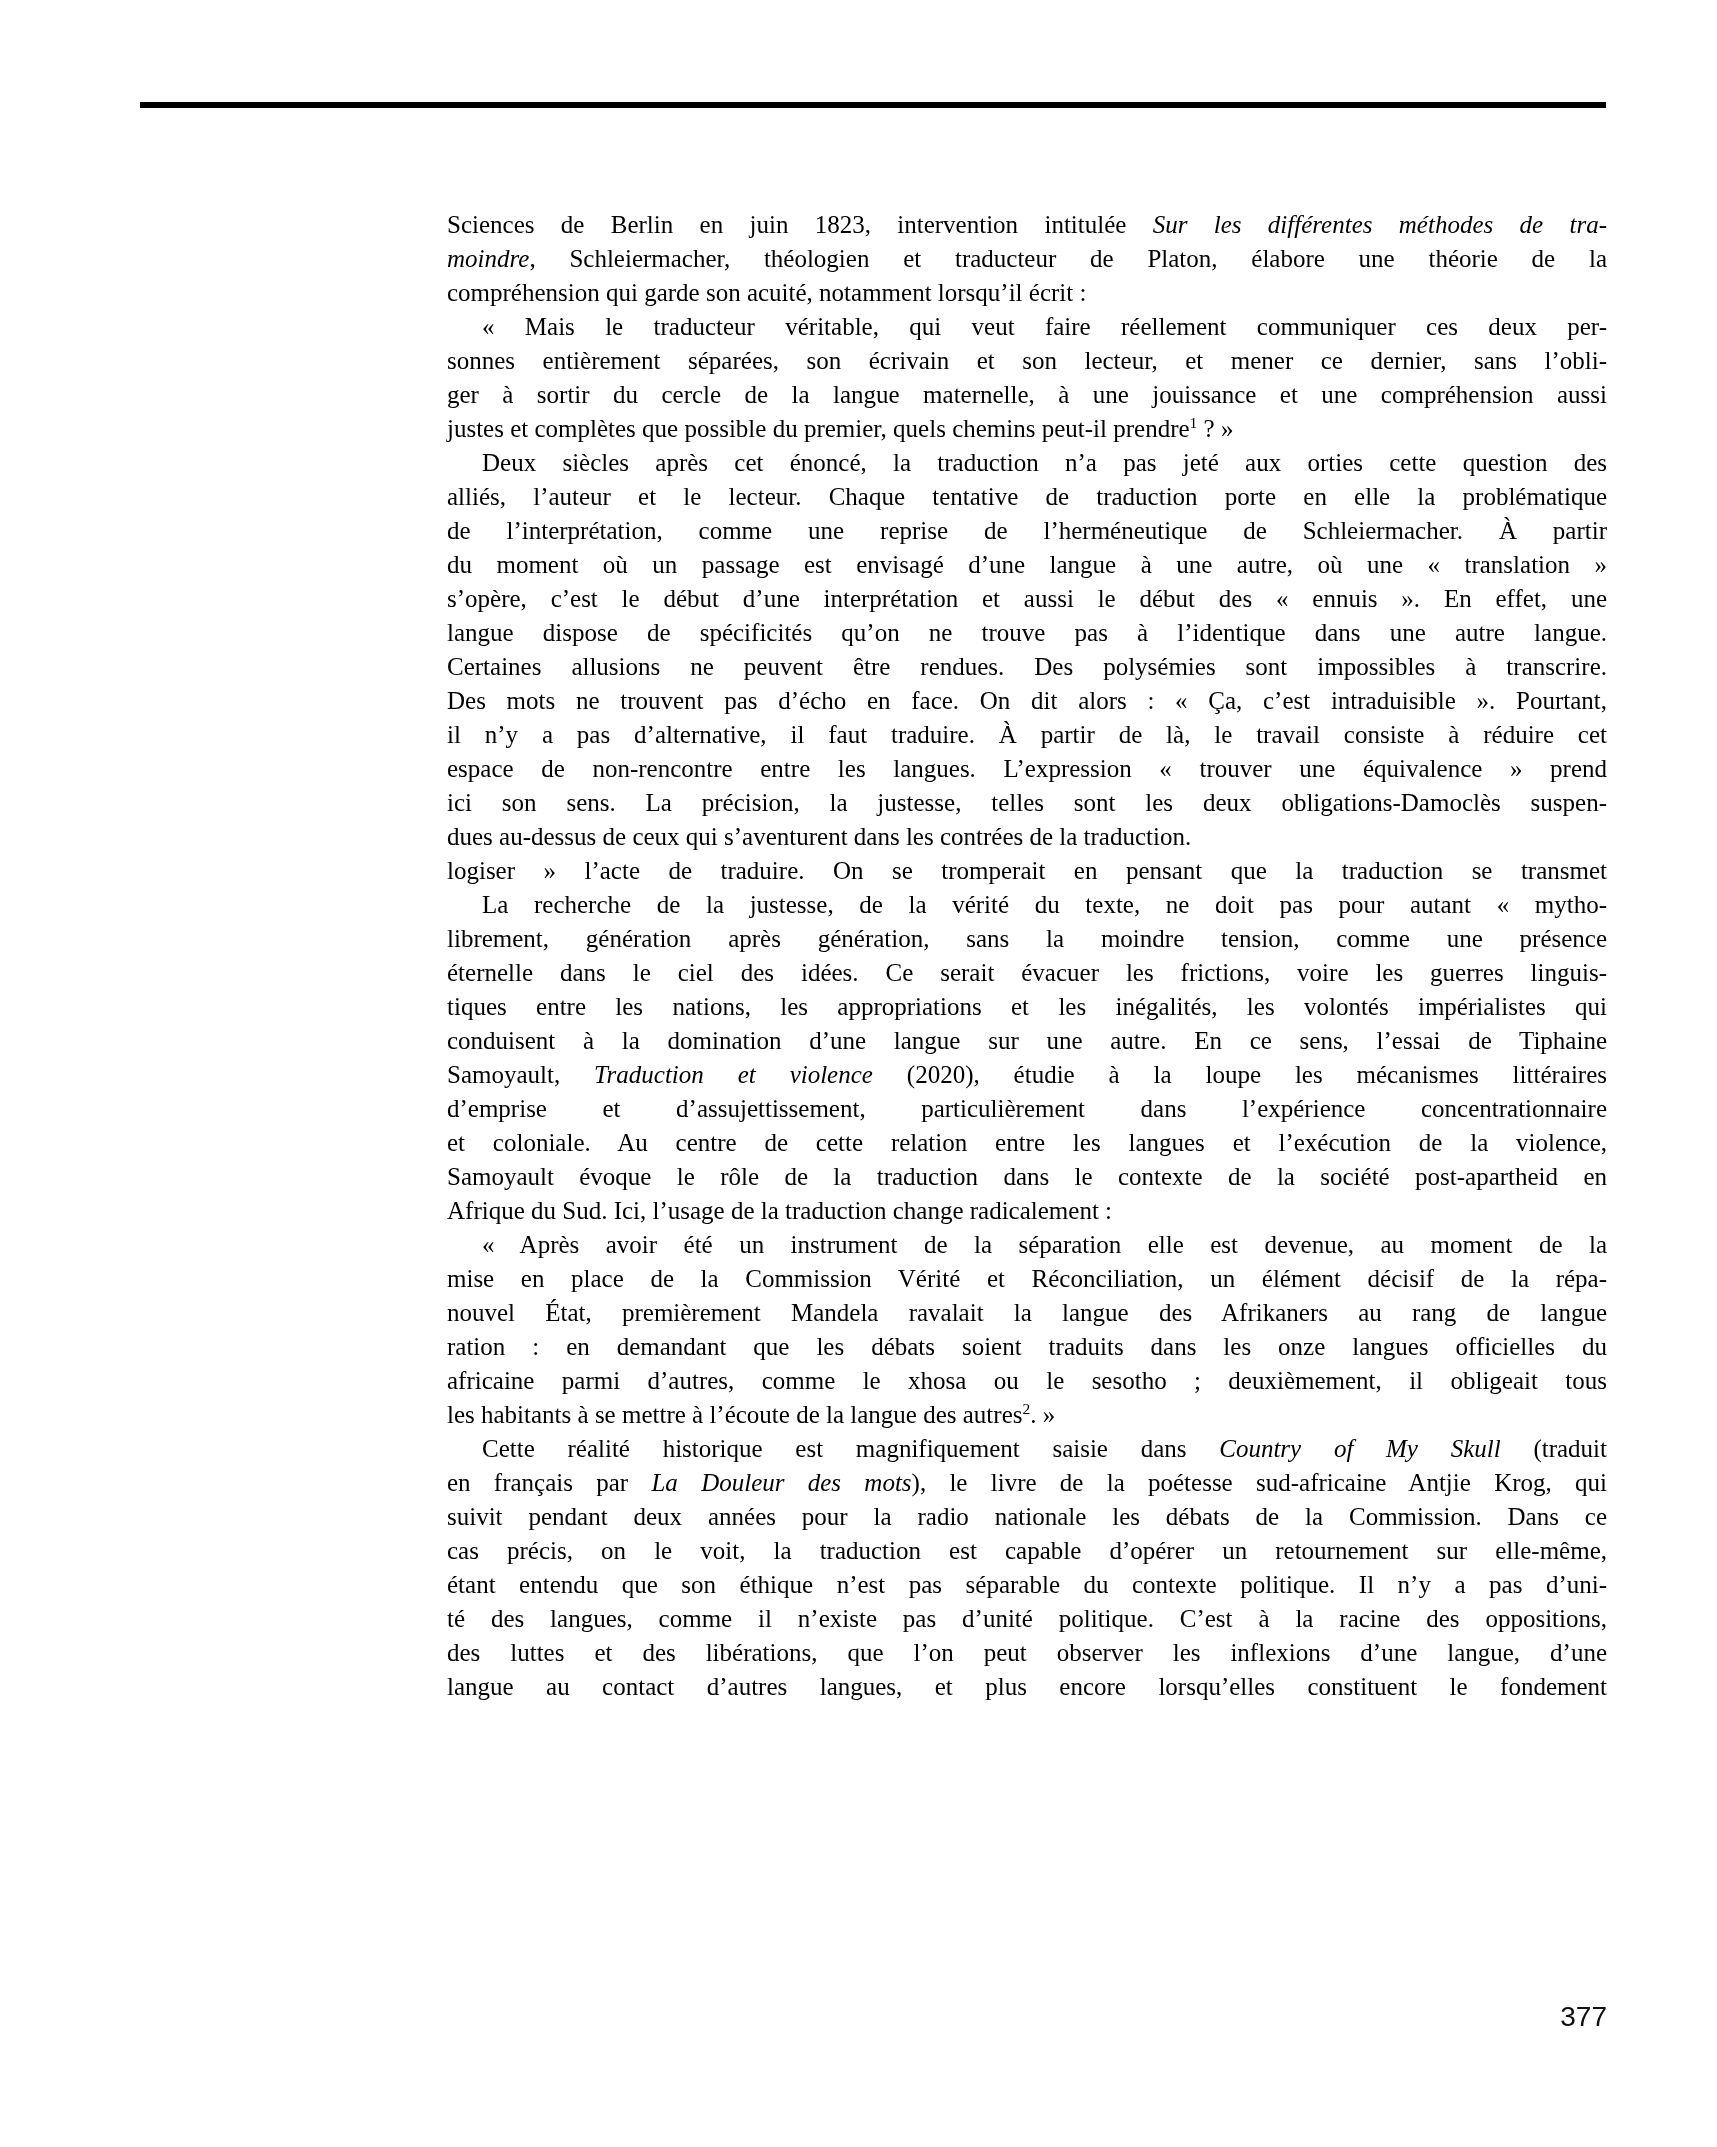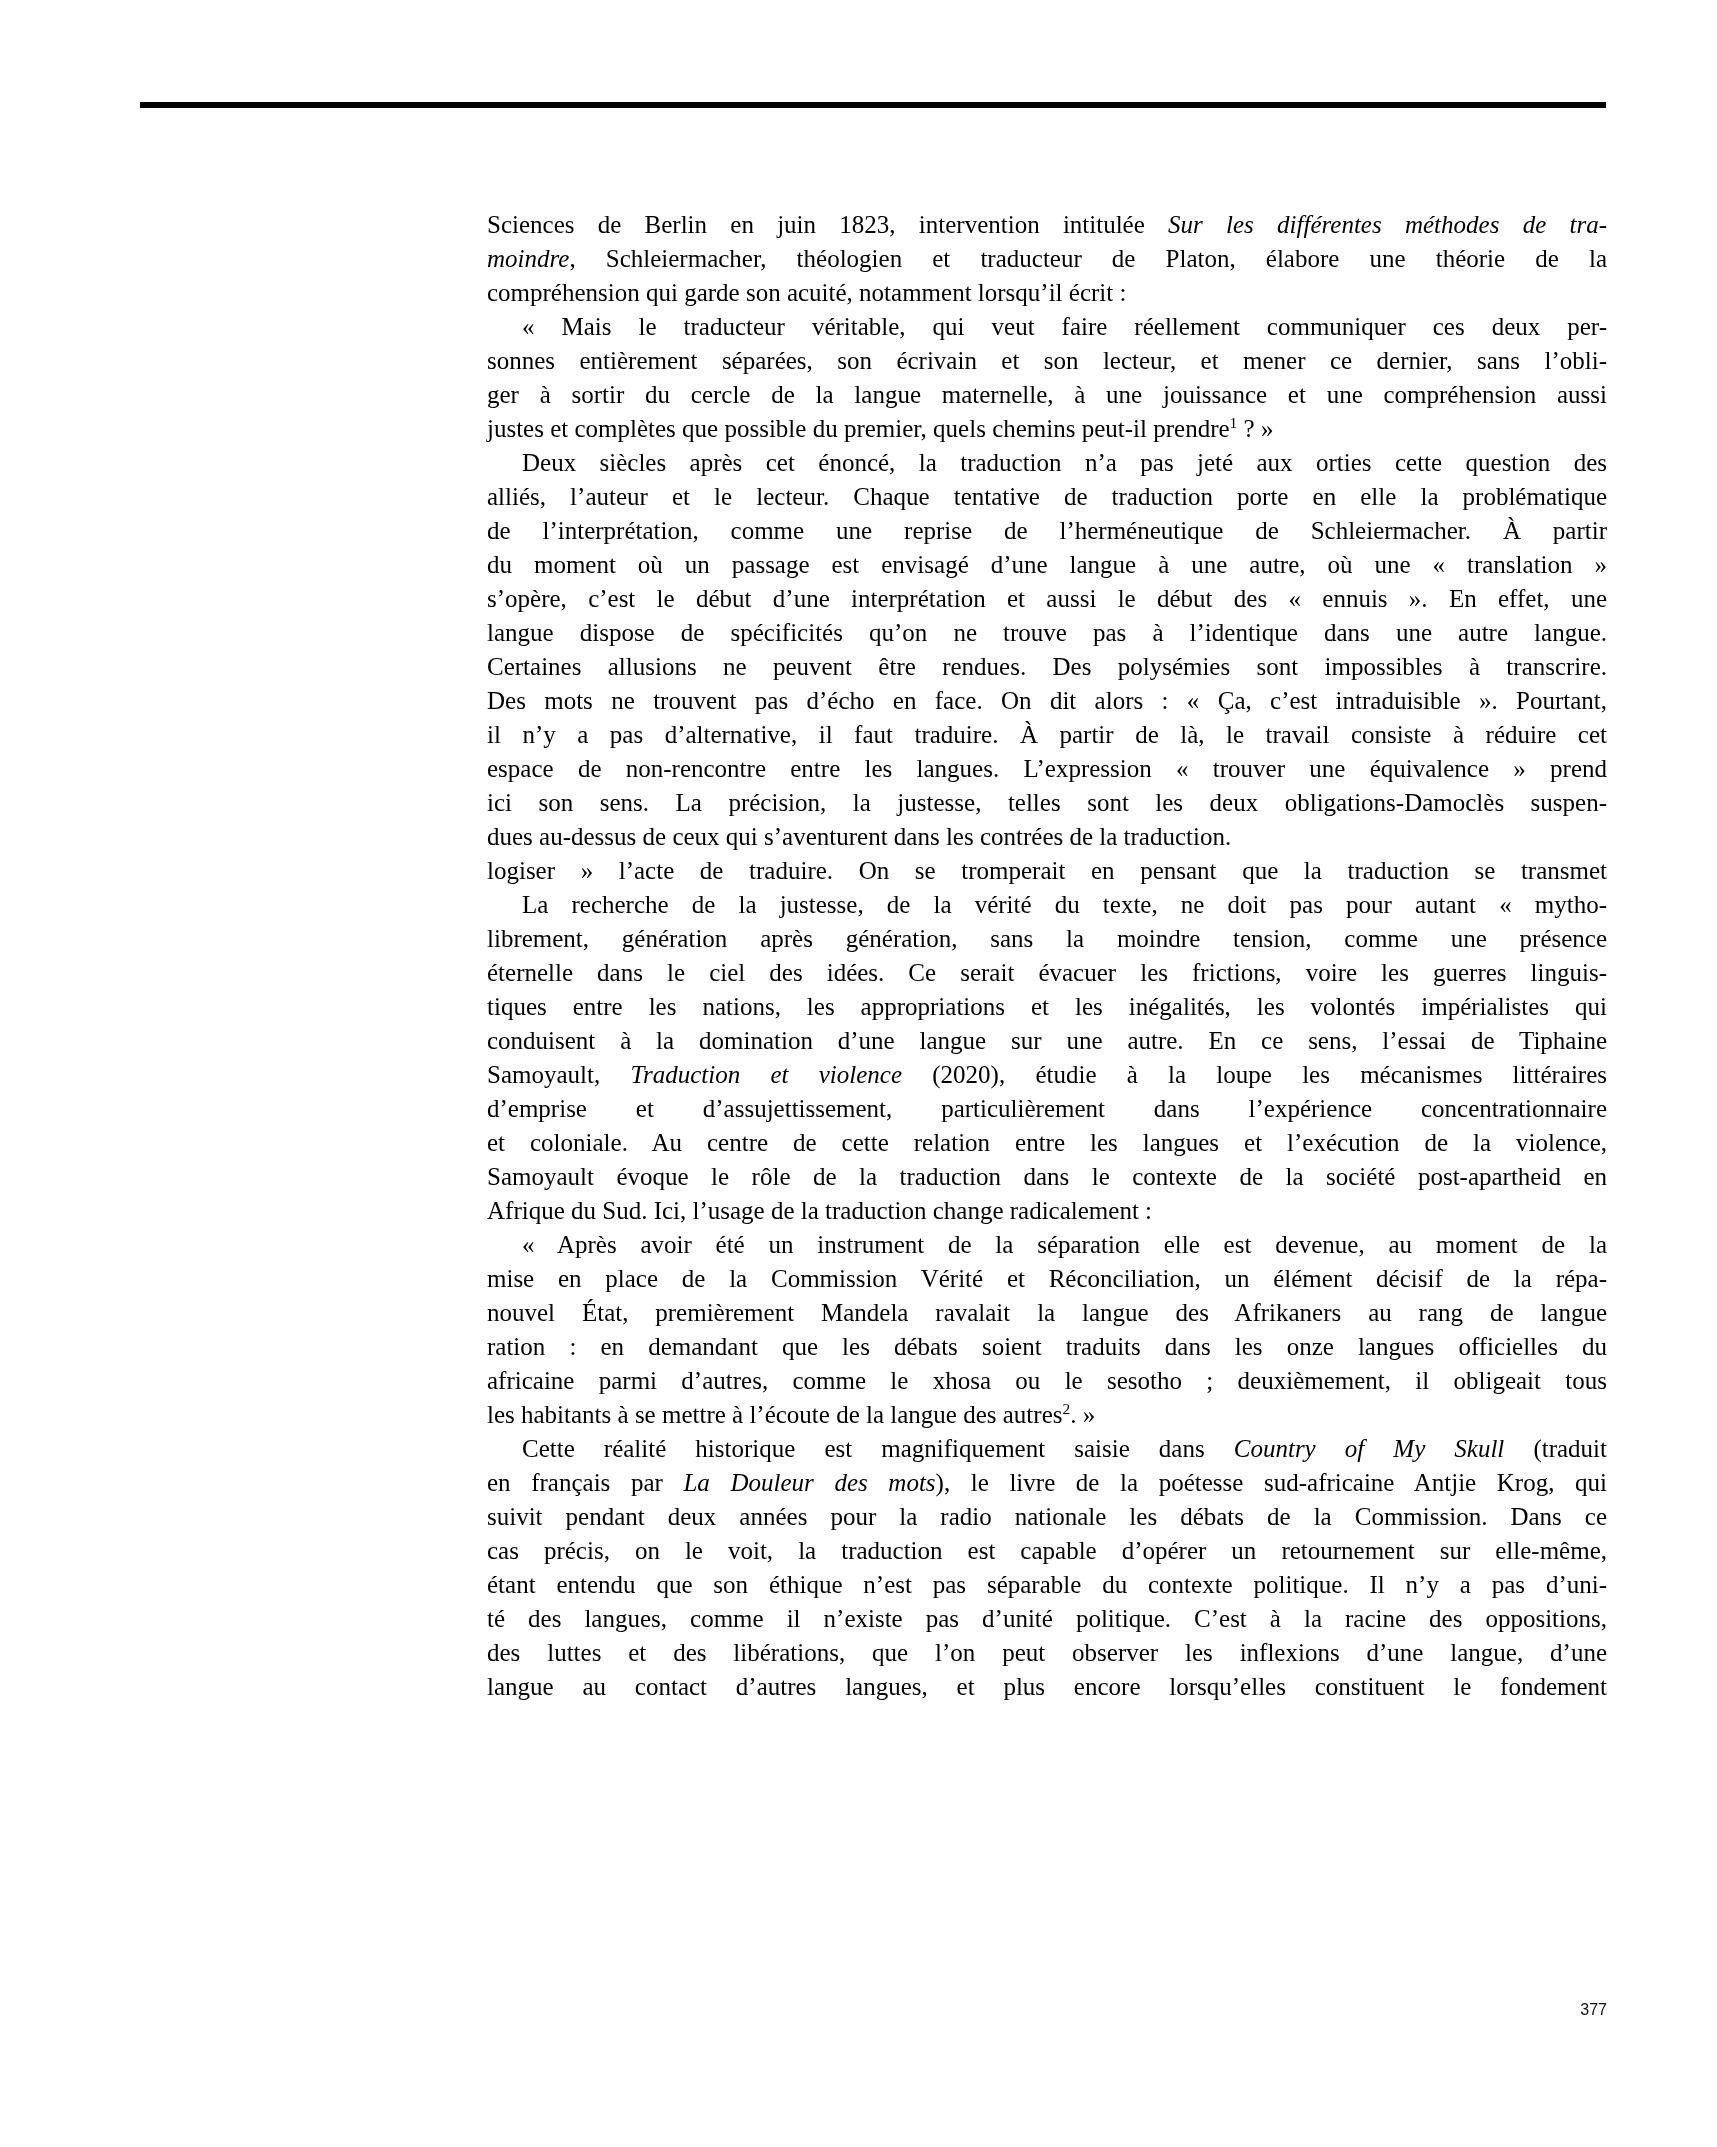--- a/index.html
+++ b/index.html
@@ -28,38 +28,37 @@
     font-size: 25px;
     line-height: 34px;
     text-align: justify;
   }
   .para { margin: 0; padding: 0; }
   .line {
     text-align: justify;
     text-align-last: justify;
     text-justify: inter-word;
     white-space: normal;
-    margin-left: 40px;
   }
   .line.last { text-align-last: left; }
   .line.first-indent { text-indent: 35px; }
   .line em { font-style: italic; }
   .line sup {
     font-size: 0.62em;
     line-height: 0;
     vertical-align: super;
   }
   .page-number {
     position: absolute;
     top: 2001px;
     left: 447px;
     width: 1160px;
     text-align: right;
     font-family: "Liberation Sans", sans-serif;
-    font-size: 16px;
+    font-size: 28px;
     color: #111111;
   }
 </style>
 </head>
 <body>
 
 <div class="page">
   <div class="top-rule"></div>
   <div class="text-block">
       <div class="para">

